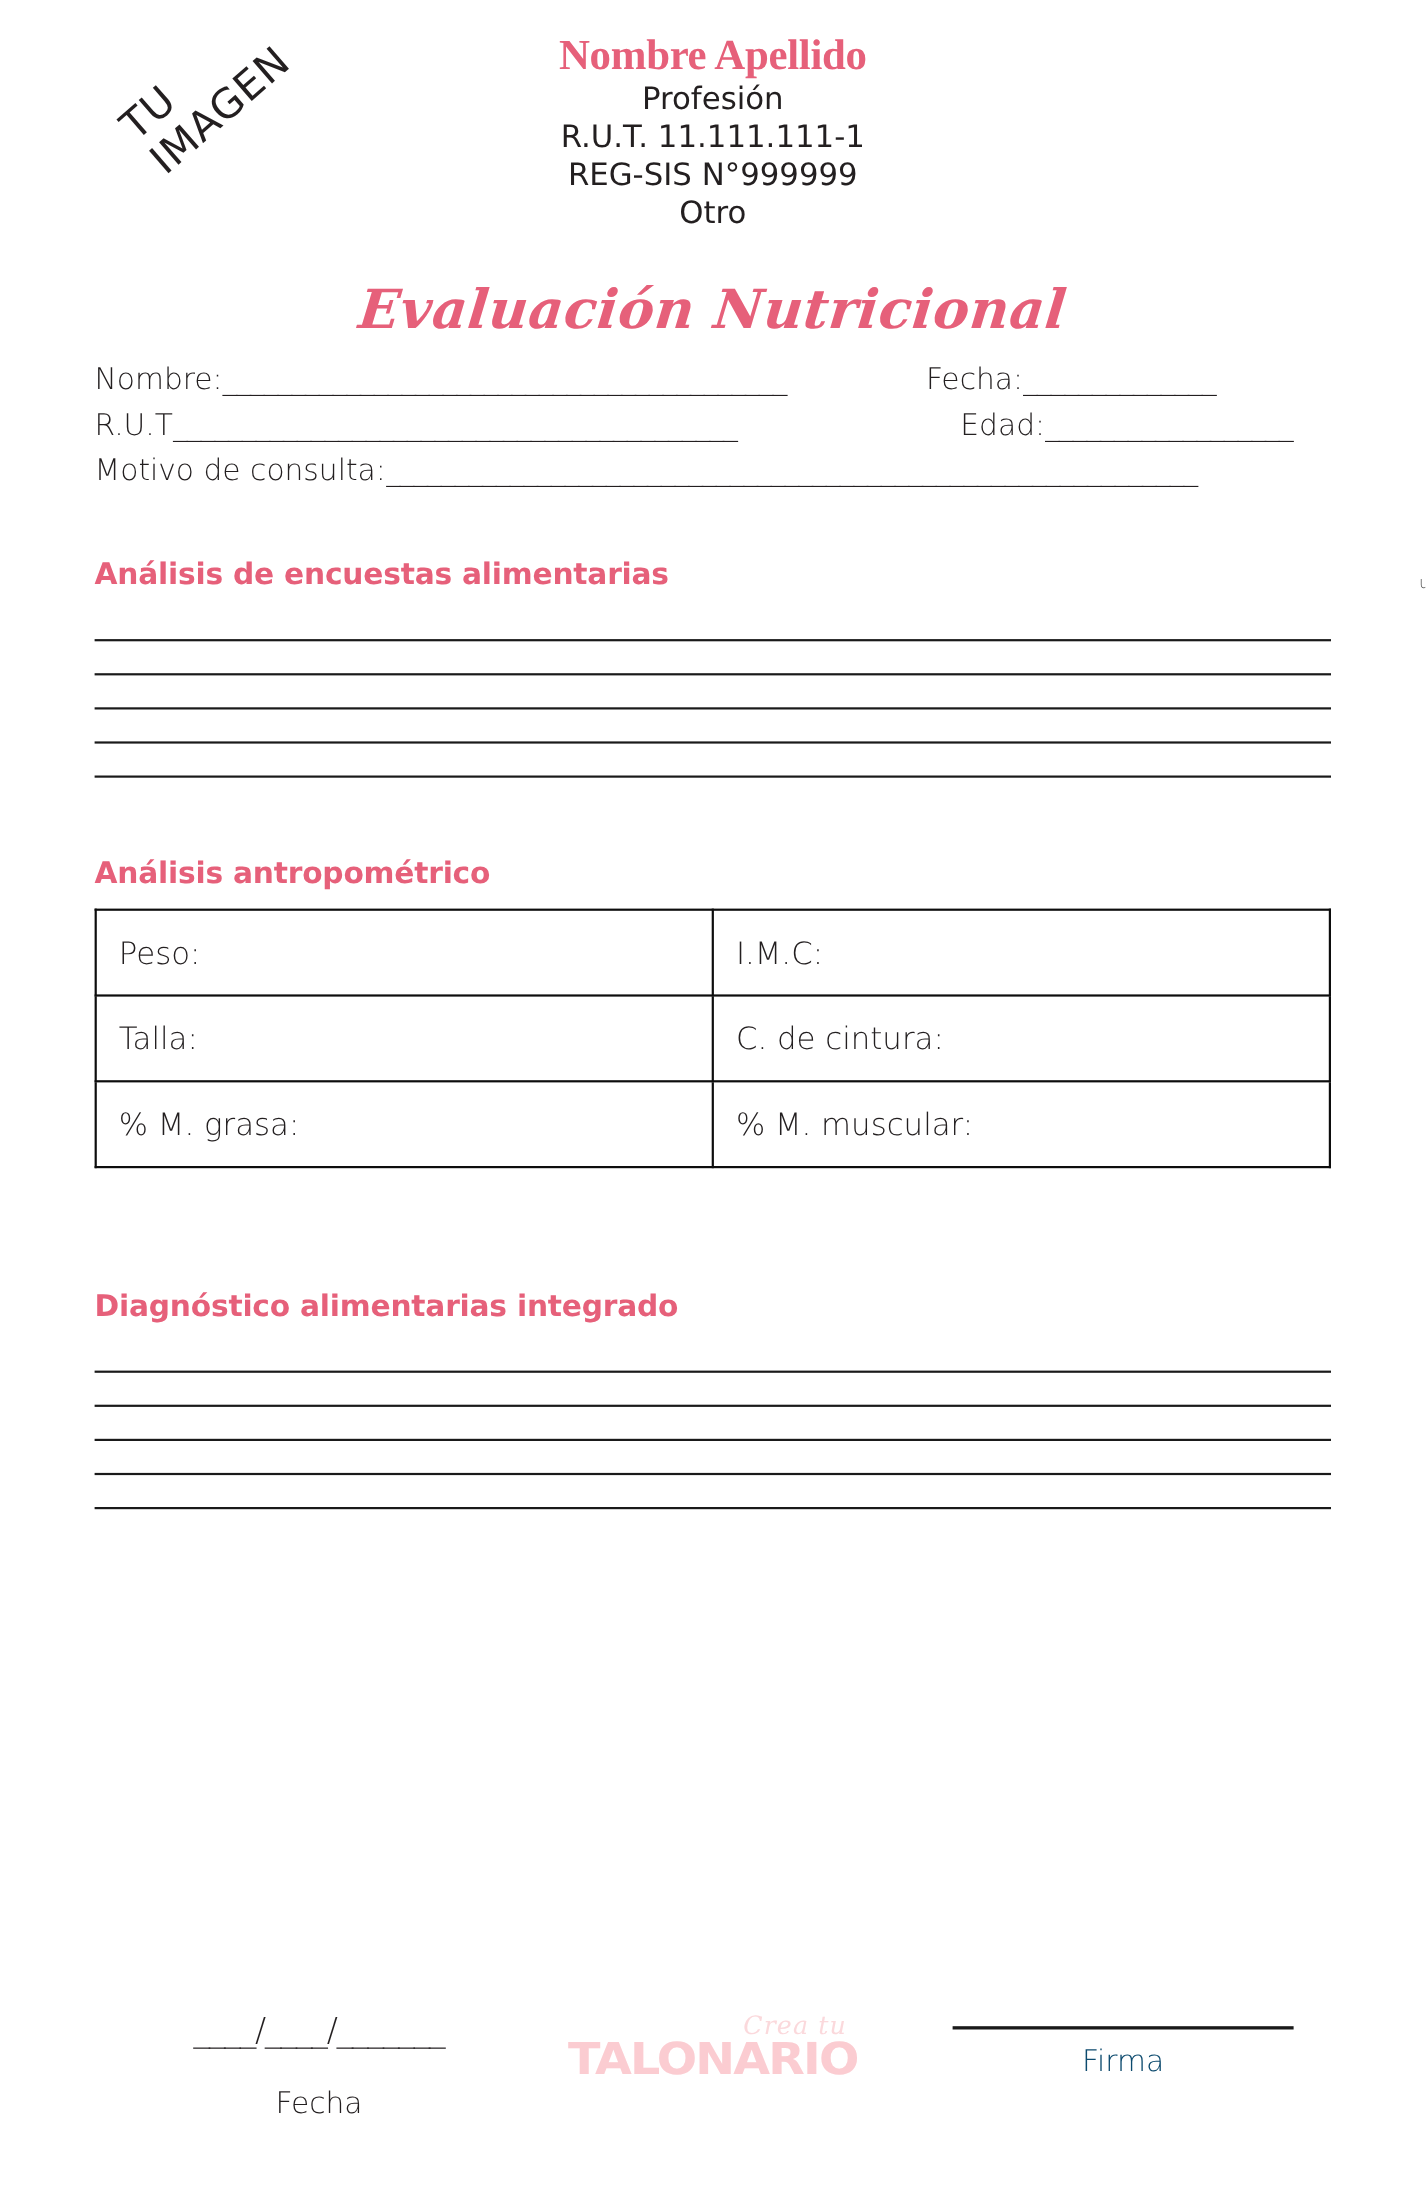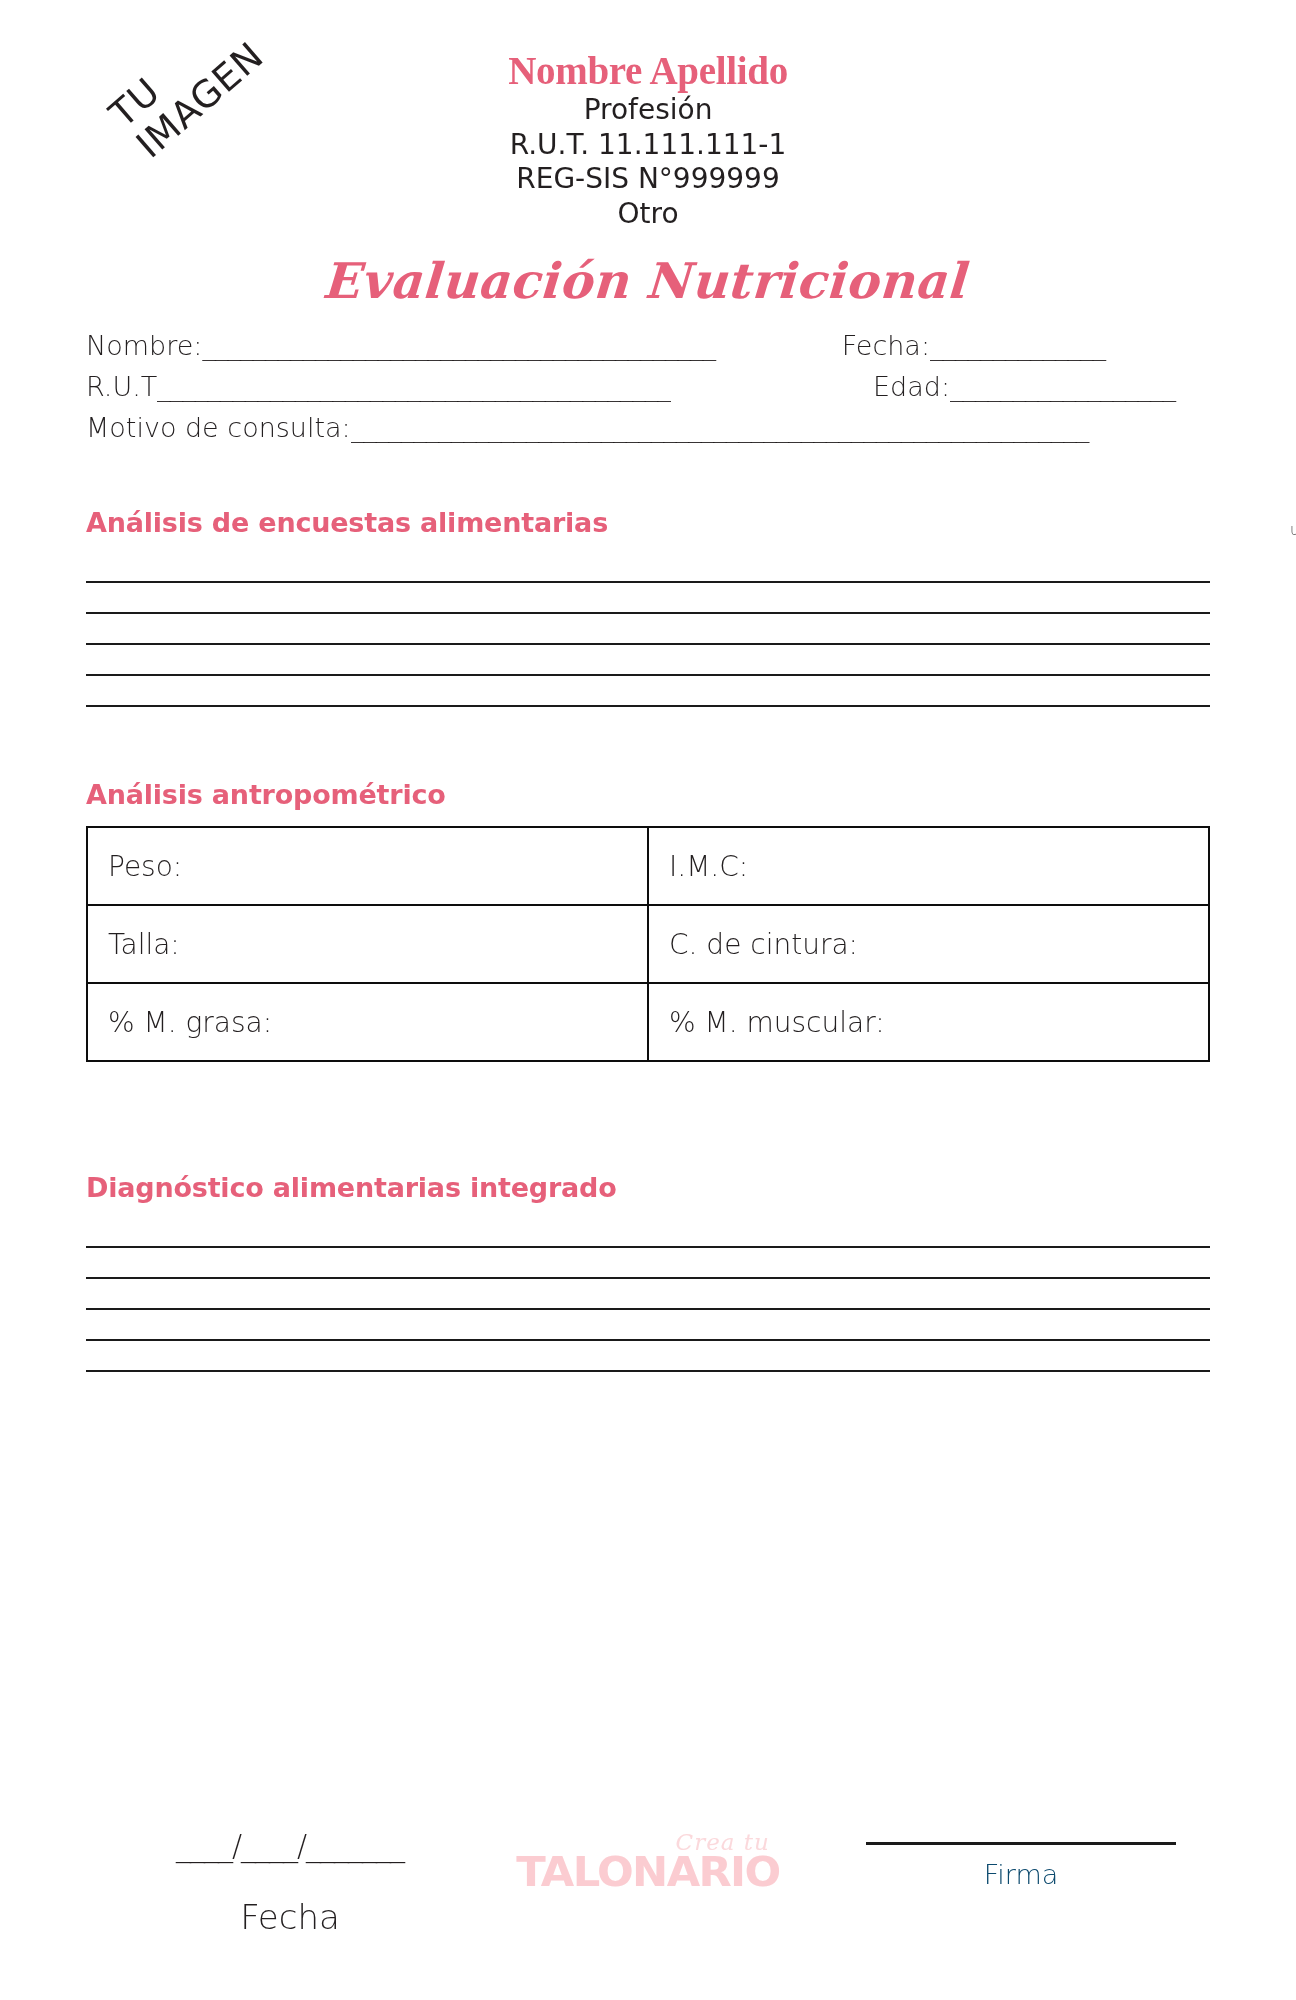--- a/index.html
+++ b/index.html
@@ -52,21 +52,20 @@
     top: 30px;
     text-align: center;
   }
   .prof-name {
     font-family: "Liberation Serif", serif;
     font-weight: bold;
     font-size: 39px;
     color: #e6607a;
     letter-spacing: -0.3px;
     line-height: 1.1;
-    margin-top: 20px;
   }
   .prof-line {
     font-family: "DejaVu Sans", sans-serif;
     font-weight: 400;
     font-size: 28px;
     line-height: 1.24;
     color: #231f20;
   }
   .script-title {
     position: absolute;
@@ -170,21 +169,21 @@
     font-family: "DejaVu Sans", sans-serif;
     font-weight: 300;
     font-size: 30px;
     letter-spacing: -1px;
     color: #231f20;
     white-space: nowrap;
   }
   .sig-date-label {
     font-family: "DejaVu Sans", sans-serif;
     font-weight: 300;
-    font-size: 34px;
+    font-size: 27px;
     color: #231f20;
     margin-top: 34px;
   }
   .sig-firma {
     position: absolute;
     right: 110px;
     top: 22px;
     width: 330px;
     text-align: center;
   }

